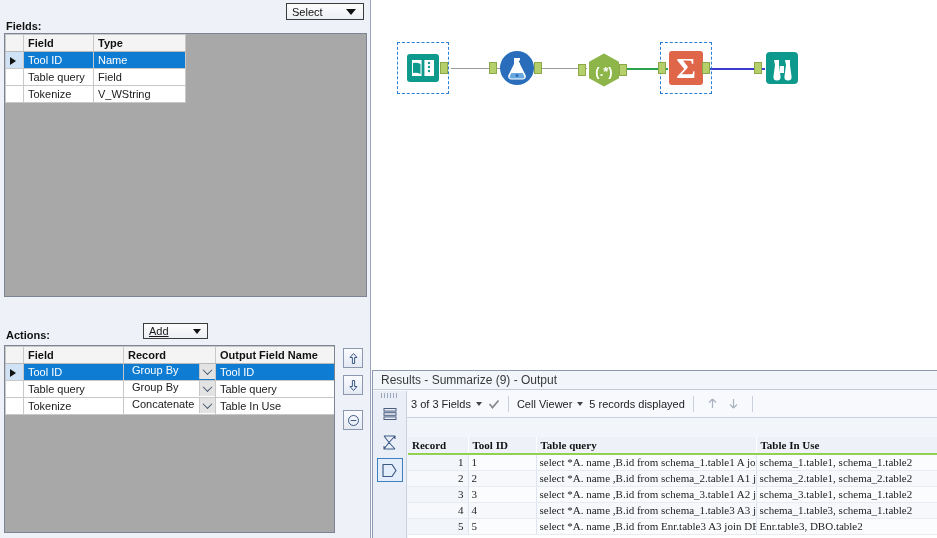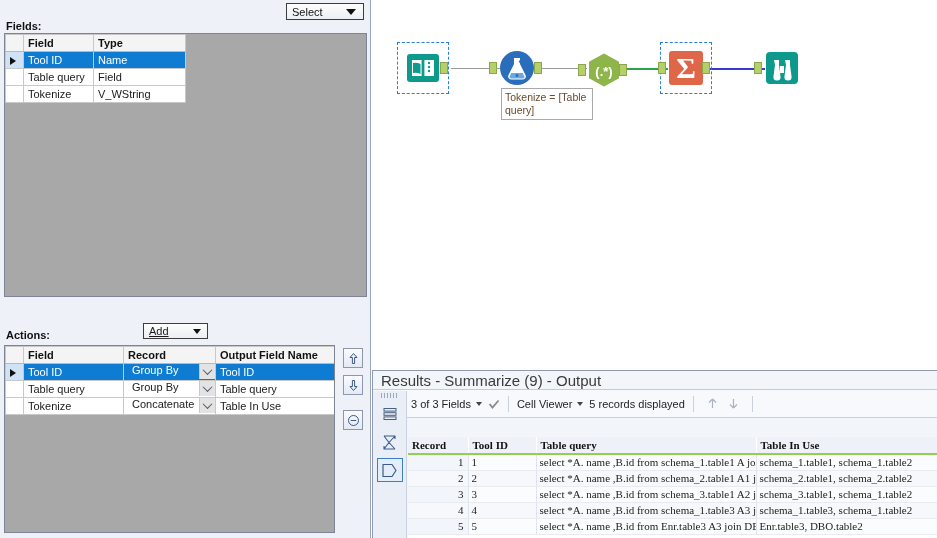--- a/index.html
+++ b/index.html
@@ -246,21 +246,21 @@
     width: 565px; height: 168px;
     background: #f2f5fa;
     border-top: 1px solid #8e9ab0;
     border-left: 1px solid #8e9ab0;
     box-sizing: border-box;
   }
   .results-title {
     height: 19px;
     line-height: 19px;
     padding-left: 8px;
-    font-size: 15px;
+    font-size: 12px;
     color: #3a3a3a;
     background: #f2f5fa;
     border-bottom: 1px solid #c3cad8;
     box-sizing: border-box;
   }
   .results-toolbar {
     height: 28px;
     display: flex;
     align-items: center;
     background: #f7f9fc;
@@ -546,21 +546,20 @@
     <div class="tool" style="left:391px; top:49px;">
       <svg width="34" height="34" viewBox="0 0 34 34">
         <rect x="1" y="1" width="32" height="32" rx="4" fill="#0d9a8c"></rect>
         <path d="M9 9 h5 v5 l1.6 12 a3.6 3.6 0 0 1 -7.2 0 l1.6 -12 z" fill="#ffffff"></path>
         <path d="M20 9 h5 v5 l1.6 12 a3.6 3.6 0 0 1 -7.2 0 l1.6 -12 z" fill="#ffffff"></path>
         <rect x="15" y="15" width="4" height="7" fill="#ffffff"></rect>
       </svg>
       <span class="port" style="left:-9px;"></span>
     </div>
 
-    <div class="annot" style="left:129px; top:88px;">Tokenize = [Table query]</div>
   </div>
 
   <div class="results">
     <div class="results-title">Results - Summarize (9) - Output</div>
 
     <div class="side-rail">
       <div class="rail-grip"></div>
       <div class="rail-btn">
         <svg width="16" height="16" viewBox="0 0 16 16">
           <rect x="2" y="2.5" width="12" height="2.6" fill="none" stroke="#4a5f80" stroke-width="1"></rect>

